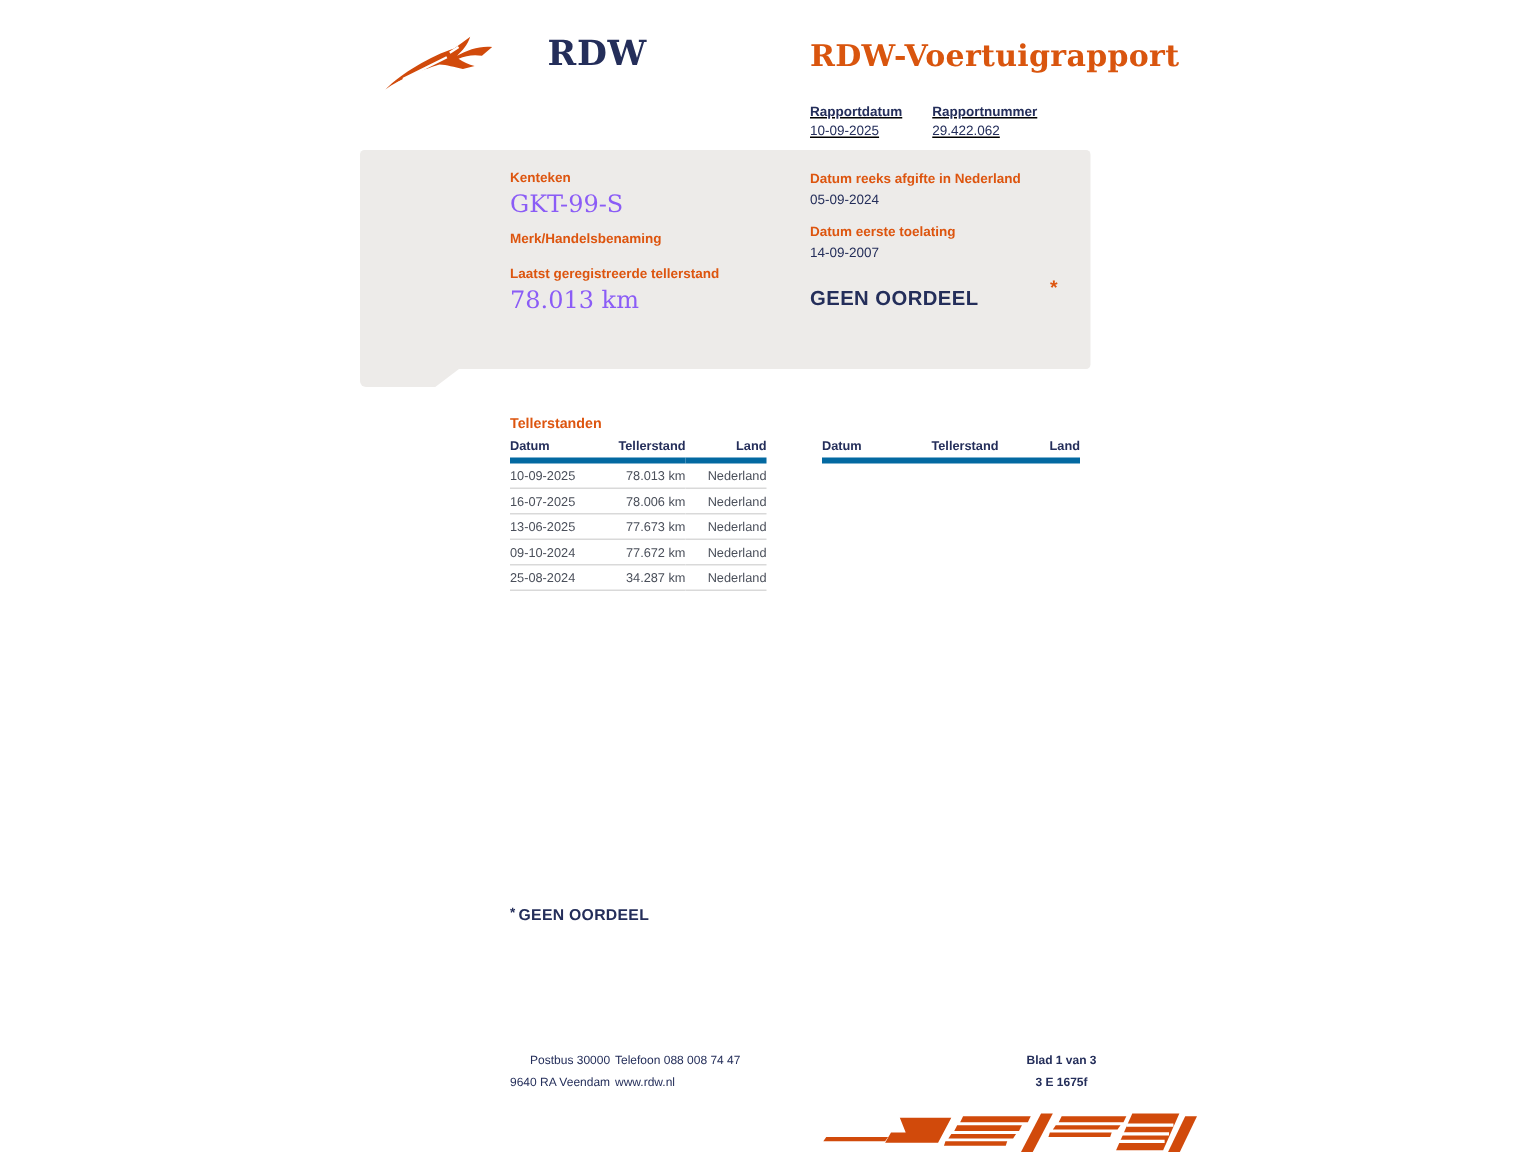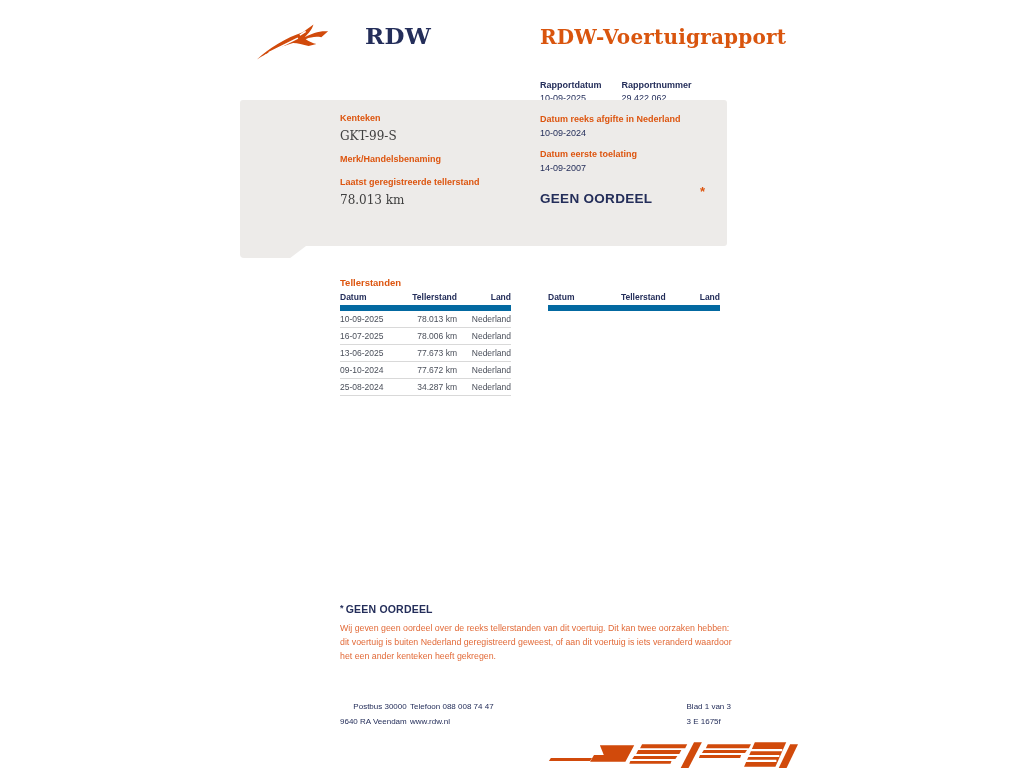--- a/index.html
+++ b/index.html
@@ -9,49 +9,49 @@
 
   
   .logo-row { position:absolute; left:255px; top:22px; display:flex; align-items:flex-start;gap:24px; }
   .logo-mark { width:78px; height:44px; }
   .logo-word { margin-left:8px; margin-top:0px; font-family:"DejaVu Serif", serif;
                font-weight:700; font-size:23px; letter-spacing:0.5px; color:#242e5a; }
 
   .report-head { position:absolute; left:540px; top:25px; width:260px; }
   .report-title { font-family:"DejaVu Serif", serif; font-weight:700; font-size:20px;
                   color:#d9550e; letter-spacing:0.2px; }
-  .report-meta { display:flex; margin-top:31px; }
+  .report-meta { display:flex; margin-top:20px;text-decoration:underline; }
   .meta-col { margin-right:20px; }
   .meta-label { font-size:9px; font-weight:700; color:#242e5a; }
   .meta-value { font-size:9px; color:#242e5a; margin-top:3px; }
 
   
   .hero { position:absolute; left:240px; top:100px; width:487px; height:146px;
           background:#edebe9; border-radius:3px 3px 3px 0; }
   .hero-tail { position:absolute; left:240px; top:246px; width:66px; height:12px;
                background:#edebe9; clip-path:polygon(0 0, 100% 0, 76% 100%, 0 100%);
                border-radius:0 0 0 4px; }
   .hero-left  { position:absolute; left:100px; top:13px; width:180px; }
   .hero-right { position:absolute; left:300px; top:14px; width:170px; }
   .fld-label { font-size:9px; font-weight:700; color:#dd550f; line-height:11px; }
-  .fld-value { font-family:"DejaVu Serif", serif; font-size:12px; color:#404040;
+  .fld-value { font-family:"DejaVu Serif", serif; font-size:16px; color:#8b5cf6;
                line-height:20px; margin-top:2px; }
   .fld-value-sm { font-size:9px; color:#242e5a; line-height:11px; margin-top:3px; }
   .gap1 { margin-top:8px; } .gap2 { margin-top:12px; } .gap3 { margin-top:10px; }
   .verdict { font-size:13.5px; font-weight:700; color:#242e5a; letter-spacing:0.3px;
              margin-top:17px; }
   .verdict-star { position:absolute; left:460px; top:84px; color:#dd550f;
                   font-size:13px; font-weight:700; }
 
   
   .section-title { position:absolute; left:340px; top:277px; font-size:9.5px;
                    font-weight:700; color:#dd550f; }
   table.odo { border-collapse:collapse; table-layout:fixed; }
   table.odo th { font-size:8.5px; font-weight:700; color:#242e5a; text-align:right;
-                 padding:2px 0 3px 0; border-bottom:6px solid #0369a1; }
+                 padding:2px 0 3px 0; border-bottom:4px solid #0369a1; }
   table.odo th:first-child { text-align:left; }
   table.odo td { font-size:8.5px; color:#4a4f5a; text-align:right; padding:3px 0 3px 0;
                  border-bottom:1px solid #d9d9d9; }
   table.odo td:first-child { text-align:left; }
   .tbl1 { position:absolute; left:340px; top:290px; width:171px; }
   .tbl2 { position:absolute; left:548px; top:290px; width:172px; }
   .tbl1 col.c1, .tbl2 col.c1 { width:62px; }
   .tbl1 col.c2, .tbl2 col.c2 { width:55px; }
   .tbl1 col.c3, .tbl2 col.c3 { width:54px; }
 
@@ -59,21 +59,21 @@
   .footnote { position:absolute; left:340px; top:603px; width:396px; }
   .footnote-title { font-size:10.5px; font-weight:700; color:#242e5a; letter-spacing:0.2px; }
   .footnote-title .mark { font-size:9px; vertical-align:2px; margin-right:2px; }
   .footnote-text { margin-top:6px; font-size:8.8px; line-height:14px; color:#e26a38; }
 
   
   .footer { position:absolute; left:340px; top:699px; width:391px; font-size:8px;
             color:#242e5a; }
   .foot-col1 { position:absolute; left:0; top:0;text-align:right; }
   .foot-col2 { position:absolute; left:70px; top:0; }
-  .foot-col3 { position:absolute; right:0; top:0; text-align:left; }
+  .foot-col3 { position:absolute; right:0; top:0; text-align:center;font-weight:bold; }
   .footer div { line-height:15px; }
   .foot-link { color:#242e5a; text-decoration:none; }
 
   
   .deco { position:absolute; left:543px; top:740px; width:255px; height:30px; }
 </style>
 </head>
 <body>
 
 <div class="page">
@@ -105,21 +105,21 @@
   <div class="hero">
     <div class="hero-left">
       <div class="fld-label">Kenteken</div>
       <div class="fld-value">GKT-99-S</div>
       <div class="fld-label gap1">Merk/Handelsbenaming</div>
       <div class="fld-label gap2">Laatst geregistreerde tellerstand</div>
       <div class="fld-value">78.013 km</div>
     </div>
     <div class="hero-right">
       <div class="fld-label">Datum reeks afgifte in Nederland</div>
-      <div class="fld-value-sm">10-09-2024</div>
+      <div class="fld-value-sm">05-09-2024</div>
       <div class="fld-label gap3">Datum eerste toelating</div>
       <div class="fld-value-sm">14-09-2007</div>
       <div class="verdict">GEEN OORDEEL</div>
     </div>
     <div class="verdict-star">*</div>
   </div>
   <div class="hero-tail"></div>
 
   <div class="section-title">Tellerstanden</div>
 
@@ -178,21 +178,20 @@
         <th>Land</th>
       </tr>
     </thead>
     <tbody></tbody>
   </table>
 
   <div class="footnote">
     <div class="footnote-title">
       <span class="mark">*</span><span>GEEN OORDEEL</span>
     </div>
-    <div class="footnote-text">Wij geven geen oordeel over de reeks tellerstanden van dit voertuig. Dit kan twee oorzaken hebben: dit voertuig is buiten Nederland geregistreerd geweest, of aan dit voertuig is iets veranderd waardoor het een ander kenteken heeft gekregen.</div>
   </div>
 
   <div class="footer">
     <div class="foot-col1">
       <div>Postbus 30000</div>
       <div>9640 RA Veendam</div>
     </div>
     <div class="foot-col2">
       <div>Telefoon 088 008 74 47</div>
       <div><a class="foot-link" href="#">www.rdw.nl</a></div>

